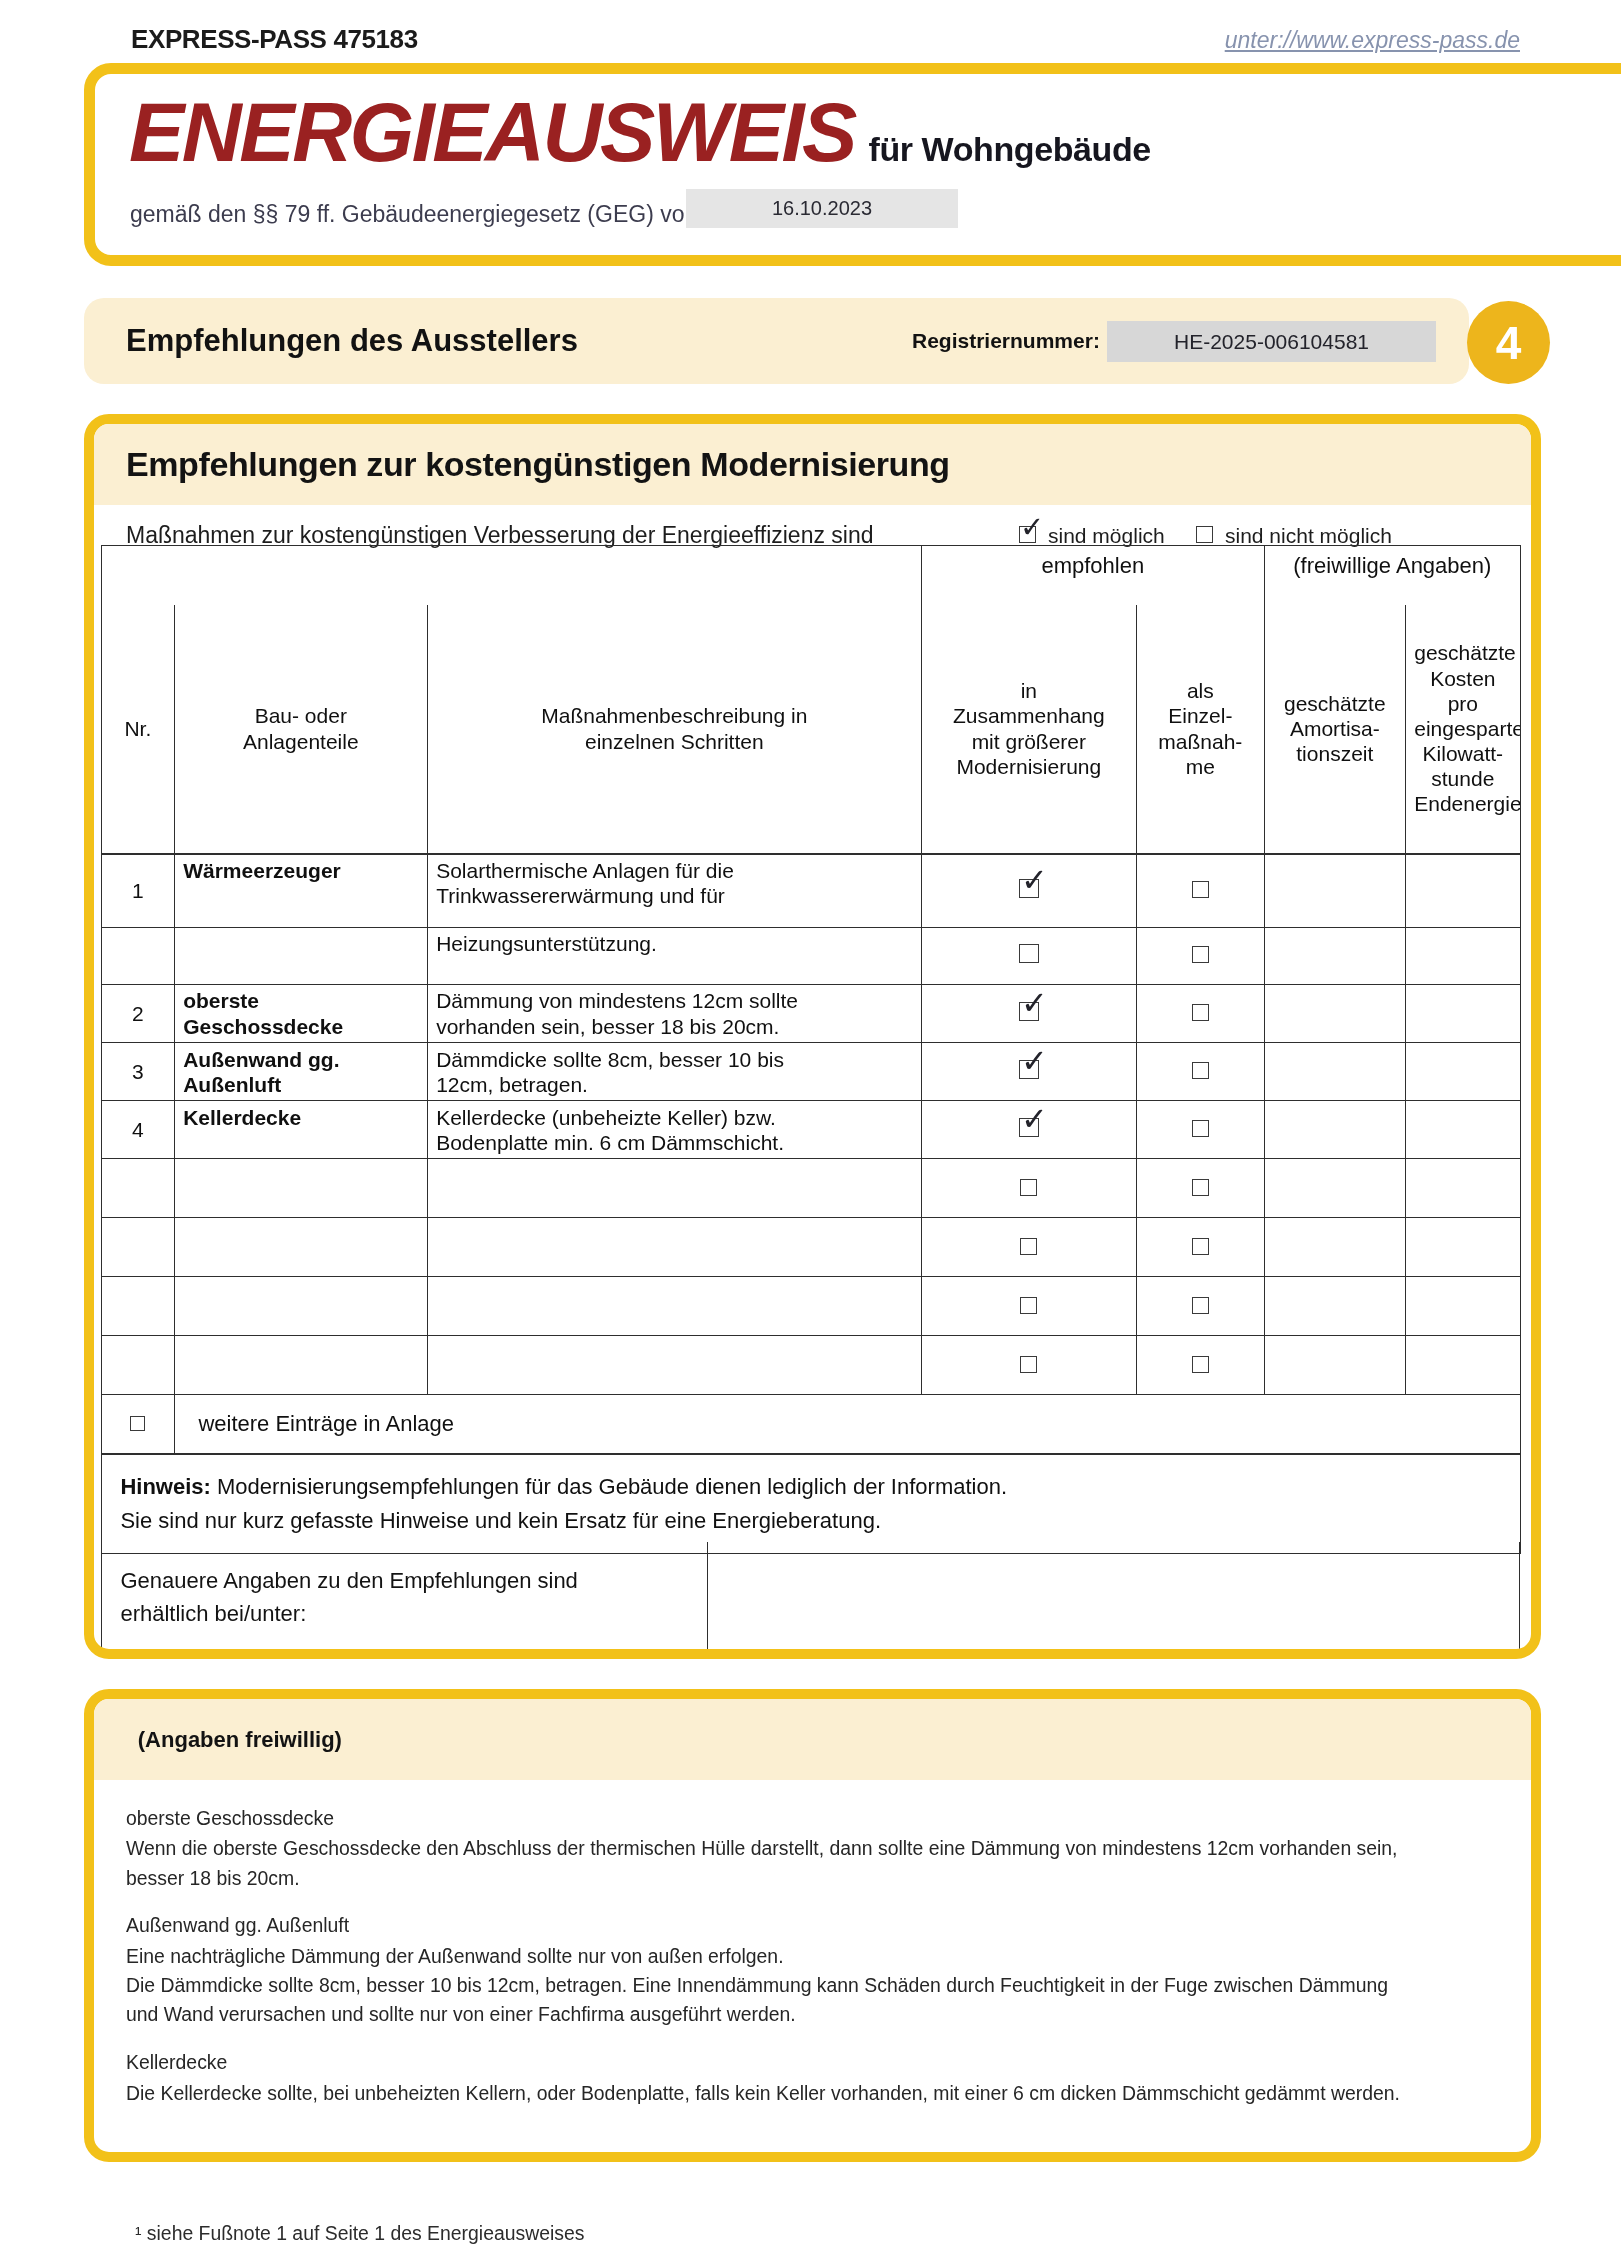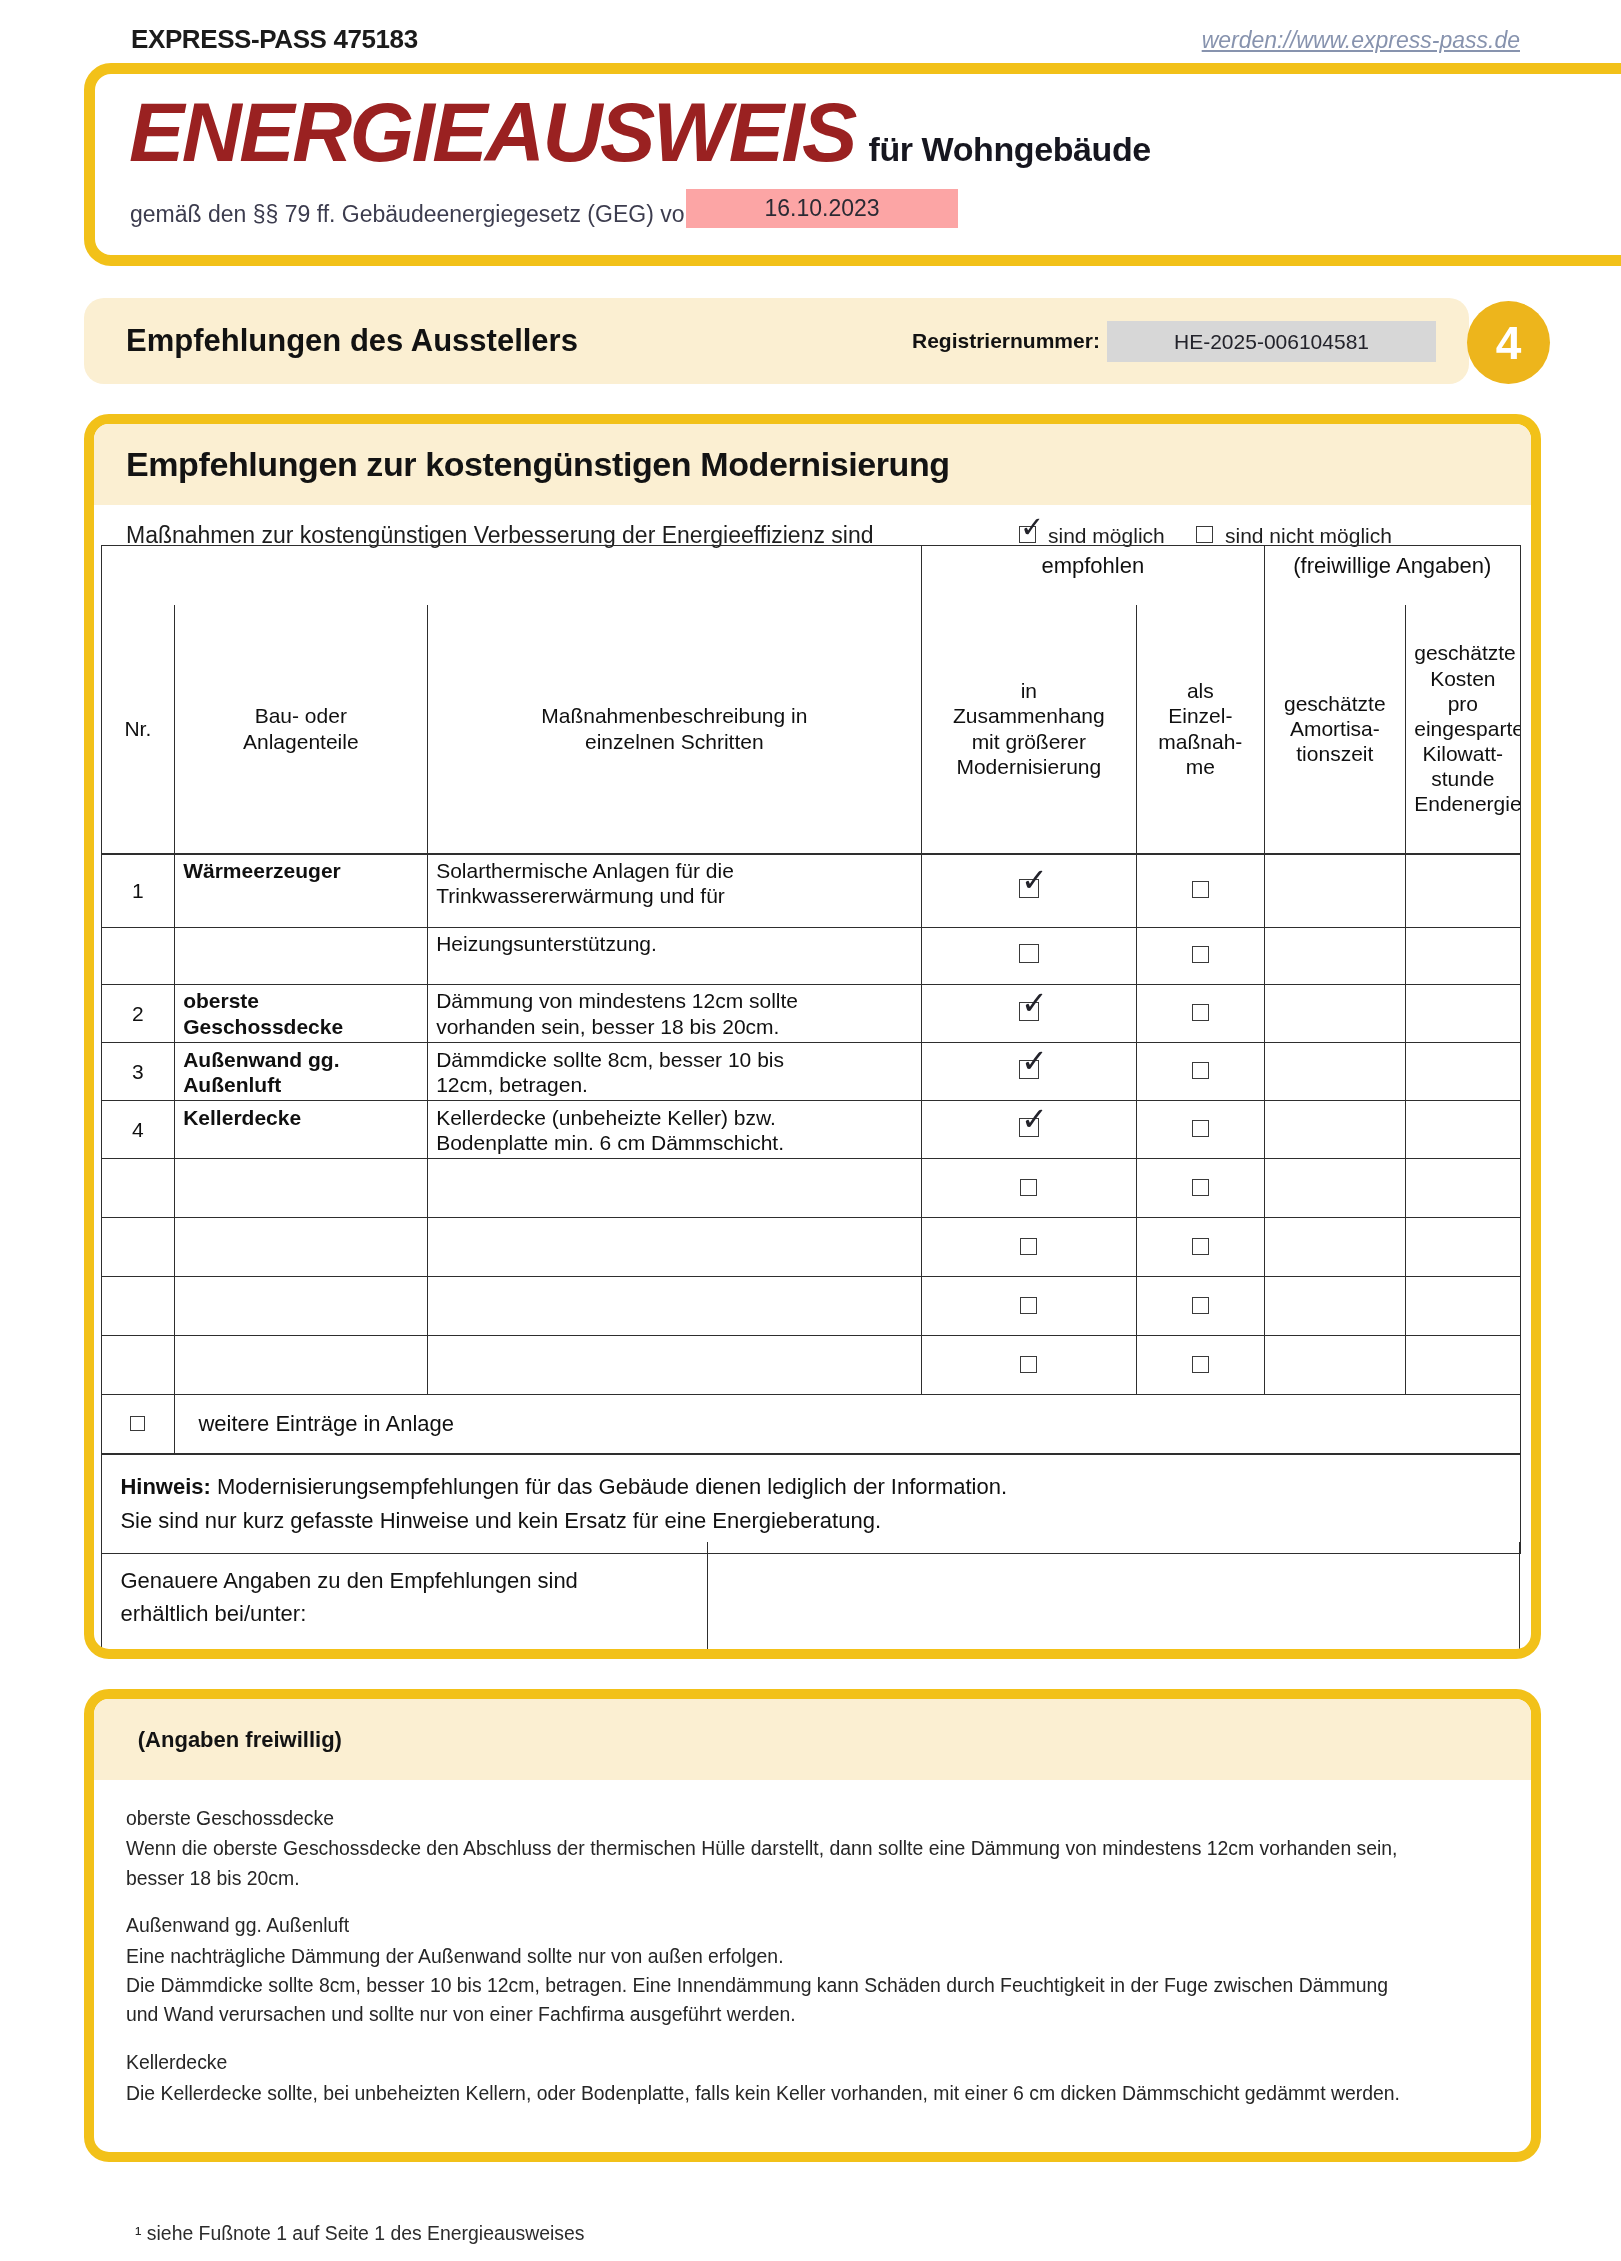--- a/index.html
+++ b/index.html
@@ -12,22 +12,22 @@
   
   .doc-code{position:absolute;left:131px;top:23.6px;font-size:26px;font-weight:bold;color:#1b1b1b;letter-spacing:-0.4px;}
   .site-link{position:absolute;right:101px;top:27px;font-size:23px;font-style:italic;text-decoration:underline;color:#8793ae;}
   
   .title-box{position:absolute;left:84px;top:63px;width:1572px;height:203px;box-sizing:border-box;
     border:11px solid #f2c119;border-radius:27px;background:#fff;}
   .title-row{position:absolute;left:34px;top:15px;display:flex;align-items:baseline;white-space:nowrap;}
   .main-title{font-size:83px;font-weight:800;font-style:italic;color:#9a2121;letter-spacing:-2.5px;line-height:1.05;}
   .main-subtitle{font-size:34px;font-weight:bold;color:#16161f;margin-left:13.5px;letter-spacing:-0.4px;}
   .law-line{position:absolute;left:35px;top:127px;font-size:23px;color:#3c3c4e;}
-  .law-date{position:absolute;left:591px;top:115px;width:272px;height:39px;background:#fca5a5;
-    display:flex;align-items:center;justify-content:center;font-size:23px;color:#2a2a33;}
+  .law-date{position:absolute;left:591px;top:115px;width:272px;height:39px;background:#e5e5e5;
+    display:flex;align-items:center;justify-content:center;font-size:20px;color:#2a2a33;}
   
   .issuer-band{position:absolute;left:84px;top:298px;width:1385px;height:86px;background:#fbefd2;border-radius:20px;}
   .issuer-title{position:absolute;left:42px;top:50%;transform:translateY(-50%);font-size:31px;font-weight:bold;color:#121212;}
   .reg-label{position:absolute;left:828px;top:50%;transform:translateY(-50%);font-size:21px;font-weight:bold;color:#121212;}
   .reg-box{position:absolute;left:1023px;top:23px;width:329px;height:41px;background:#d7d7d7;
     display:flex;align-items:center;justify-content:center;font-size:21px;color:#23232b;}
   .page-circle{position:absolute;left:1467px;top:301px;width:83px;height:83px;border-radius:50%;background:#edb51c;
     display:flex;align-items:center;justify-content:center;font-size:46px;font-weight:bold;color:#ffffff;}
   
   .section-box{position:absolute;left:84px;box-sizing:border-box;border:10px solid #f2c119;border-radius:25px;
@@ -69,21 +69,21 @@
   .expl-head{margin-bottom:1.7px;}
   
   .footnote{position:absolute;left:135px;top:2222px;font-size:19.4px;color:#2c2c2c;}
 </style>
 </head>
 <body>
 
 <div class="page">
 
   <div class="doc-code">EXPRESS-PASS 475183</div>
-  <a class="site-link" href="#">werden://www.express-pass.de</a>
+  <a class="site-link" href="#">unter://www.express-pass.de</a>
 
   <div class="title-box">
     <div class="title-row">
       <span class="main-title">ENERGIEAUSWEIS</span>
       <span class="main-subtitle">für Wohngebäude</span>
     </div>
     <div class="law-line">gemäß den §§ 79 ff. Gebäudeenergiegesetz (GEG) vom ¹</div>
     <div class="law-date">16.10.2023</div>
   </div>
 

